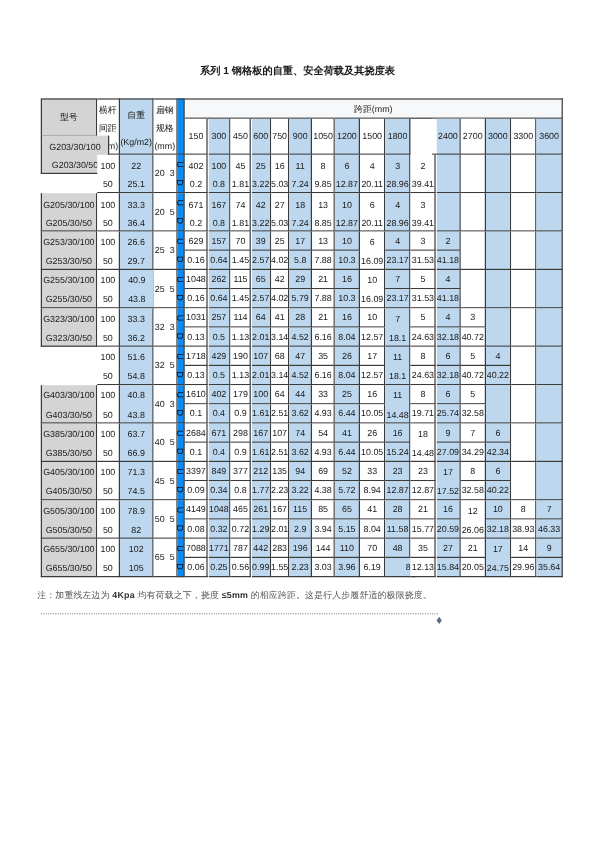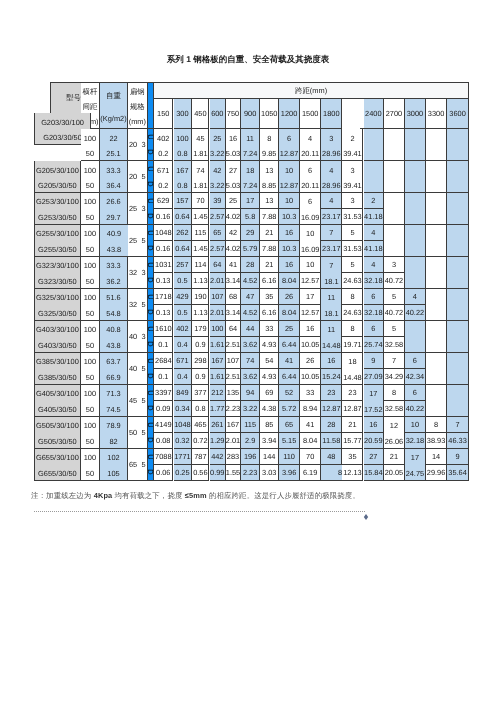--- a/index.html
+++ b/index.html
@@ -34,21 +34,21 @@
   #dots{position:absolute;left:34px;top:511px;width:331px;height:0;
         border-top:1px dotted #9a9a9a;}
   #dotmark{position:absolute;left:363px;top:507px;width:5px;height:5px;}
 </style>
 </head>
 <body>
 
 <div id="page">
   <div id="title">系列 1  钢格板的自重、安全荷载及其挠度表</div>
   <div id="tbl">
-      <div class="cell grey bl bt bb br" style="left: 16px; top: 0px; width: 46.8px; height: 32px;">型号</div>
+      <div class="cell grey bl bt bb br" style="left: 0px; top: 0px; width: 46.8px; height: 32px;">型号</div>
       <div class="cell bt bb br stack" style="left: 46.8px; top: 0px; width: 19.2px; height: 47px;">
         <span>横杆</span>
         <span>间距</span>
         <span>(mm)</span>
       </div>
       <div class="cell shade bt bb br stack" style="left: 66px; top: 0px; width: 28px; height: 47px;">
         <span>自重</span>
         <span>(Kg/m2)</span>
       </div>
       <div class="cell bt bb br stack" style="left: 94px; top: 0px; width: 19.6px; height: 47px;">
@@ -376,24 +376,20 @@
       </div>
       <div class="cell bb br" style="left: 308.4px; top: 174.92px; width: 21.1px; height: 15.99px;">5</div>
       <div class="cell bb br" style="left: 308.4px; top: 190.91px; width: 21.1px; height: 15.99px;">24.63</div>
       <div class="cell shade bb br" style="left: 329.5px; top: 174.92px; width: 20.6px; height: 15.99px;">4</div>
       <div class="cell shade bb br" style="left: 329.5px; top: 190.91px; width: 20.6px; height: 15.99px;">32.18</div>
       <div class="cell bb br" style="left: 350.1px; top: 174.92px; width: 20.7px; height: 15.99px;">3</div>
       <div class="cell bb br" style="left: 350.1px; top: 190.91px; width: 20.7px; height: 15.99px;">40.72</div>
       <div class="cell shade bb br stack" style="left: 370.8px; top: 174.92px; width: 21.2px; height: 31.98px;"></div>
       <div class="cell bb br stack" style="left: 392px; top: 174.92px; width: 21.1px; height: 31.98px;"></div>
       <div class="cell shade bb br stack" style="left: 413.1px; top: 174.92px; width: 22px; height: 31.98px;"></div>
-      <div class="cell grey bl bb br stack" style="left: 0px; top: 206.9px; width: 46.8px; height: 31.98px;">
-        <span>G325/30/100</span>
-        <span>G325/30/50</span>
-      </div>
       <div class="cell bb br stack" style="left: 46.8px; top: 206.9px; width: 19.2px; height: 31.98px;">
         <span>100</span>
         <span>50</span>
       </div>
       <div class="cell shade bb br stack" style="left: 66px; top: 206.9px; width: 28px; height: 31.98px;">
         <span>51.6</span>
         <span>54.8</span>
       </div>
       <div class="cell bb br flat" style="left: 94px; top: 206.9px; width: 19.6px; height: 31.98px;">
         <span>32</span>

